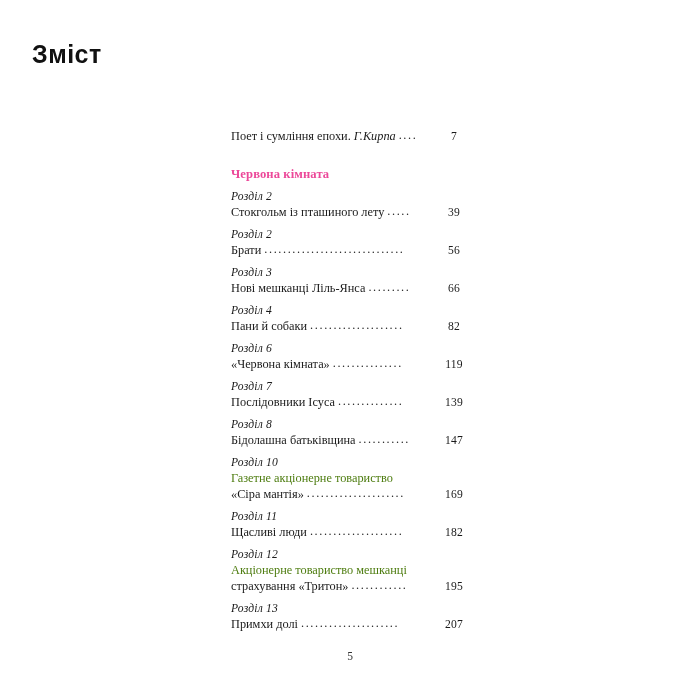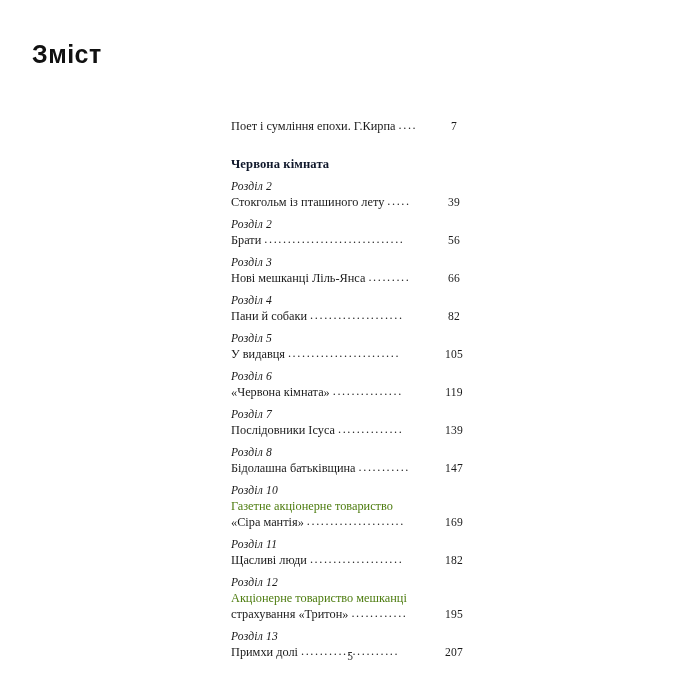--- a/index.html
+++ b/index.html
@@ -77,30 +77,32 @@
     font-size: 11.6px;
     color: #1a1a1a;
     letter-spacing: 0.2px;
   }
 
   
   .entry-intro {
     margin-bottom: 0;
   }
   .entry-intro .author {
-    white-space: nowrap;
+    font-style: italic;
+    white-space: nowrap;
+    margin-top: 10px;
   }
 
   .section-head {
     font-weight: bold;
     font-size: 12.6px;
     line-height: 16px;
     margin-top: 21px;
     margin-bottom: 7px;
-    color: #0f172a;
+    color: #ec4899;
     letter-spacing: 0.1px;
   }
 
   .chapter-block {
     margin-bottom: 6px;
   }
 
   .chapter-label {
     font-style: italic;
     font-size: 11.6px;
@@ -172,28 +174,20 @@
         </div>
         <div class="chapter-block">
           <div class="chapter-label">Розділ 4</div>
           <div class="entry">
             <span class="title-text">Пани й собаки</span>
             <span class="leaders">....................</span>
             <span class="pagenum">82</span>
           </div>
         </div>
         <div class="chapter-block">
-          <div class="chapter-label">Розділ 5</div>
-          <div class="entry">
-            <span class="title-text">У видавця</span>
-            <span class="leaders">........................</span>
-            <span class="pagenum">105</span>
-          </div>
-        </div>
-        <div class="chapter-block">
           <div class="chapter-label">Розділ 6</div>
           <div class="entry">
             <span class="title-text">«Червона кімната»</span>
             <span class="leaders">...............</span>
             <span class="pagenum">119</span>
           </div>
         </div>
         <div class="chapter-block">
           <div class="chapter-label">Розділ 7</div>
           <div class="entry">

